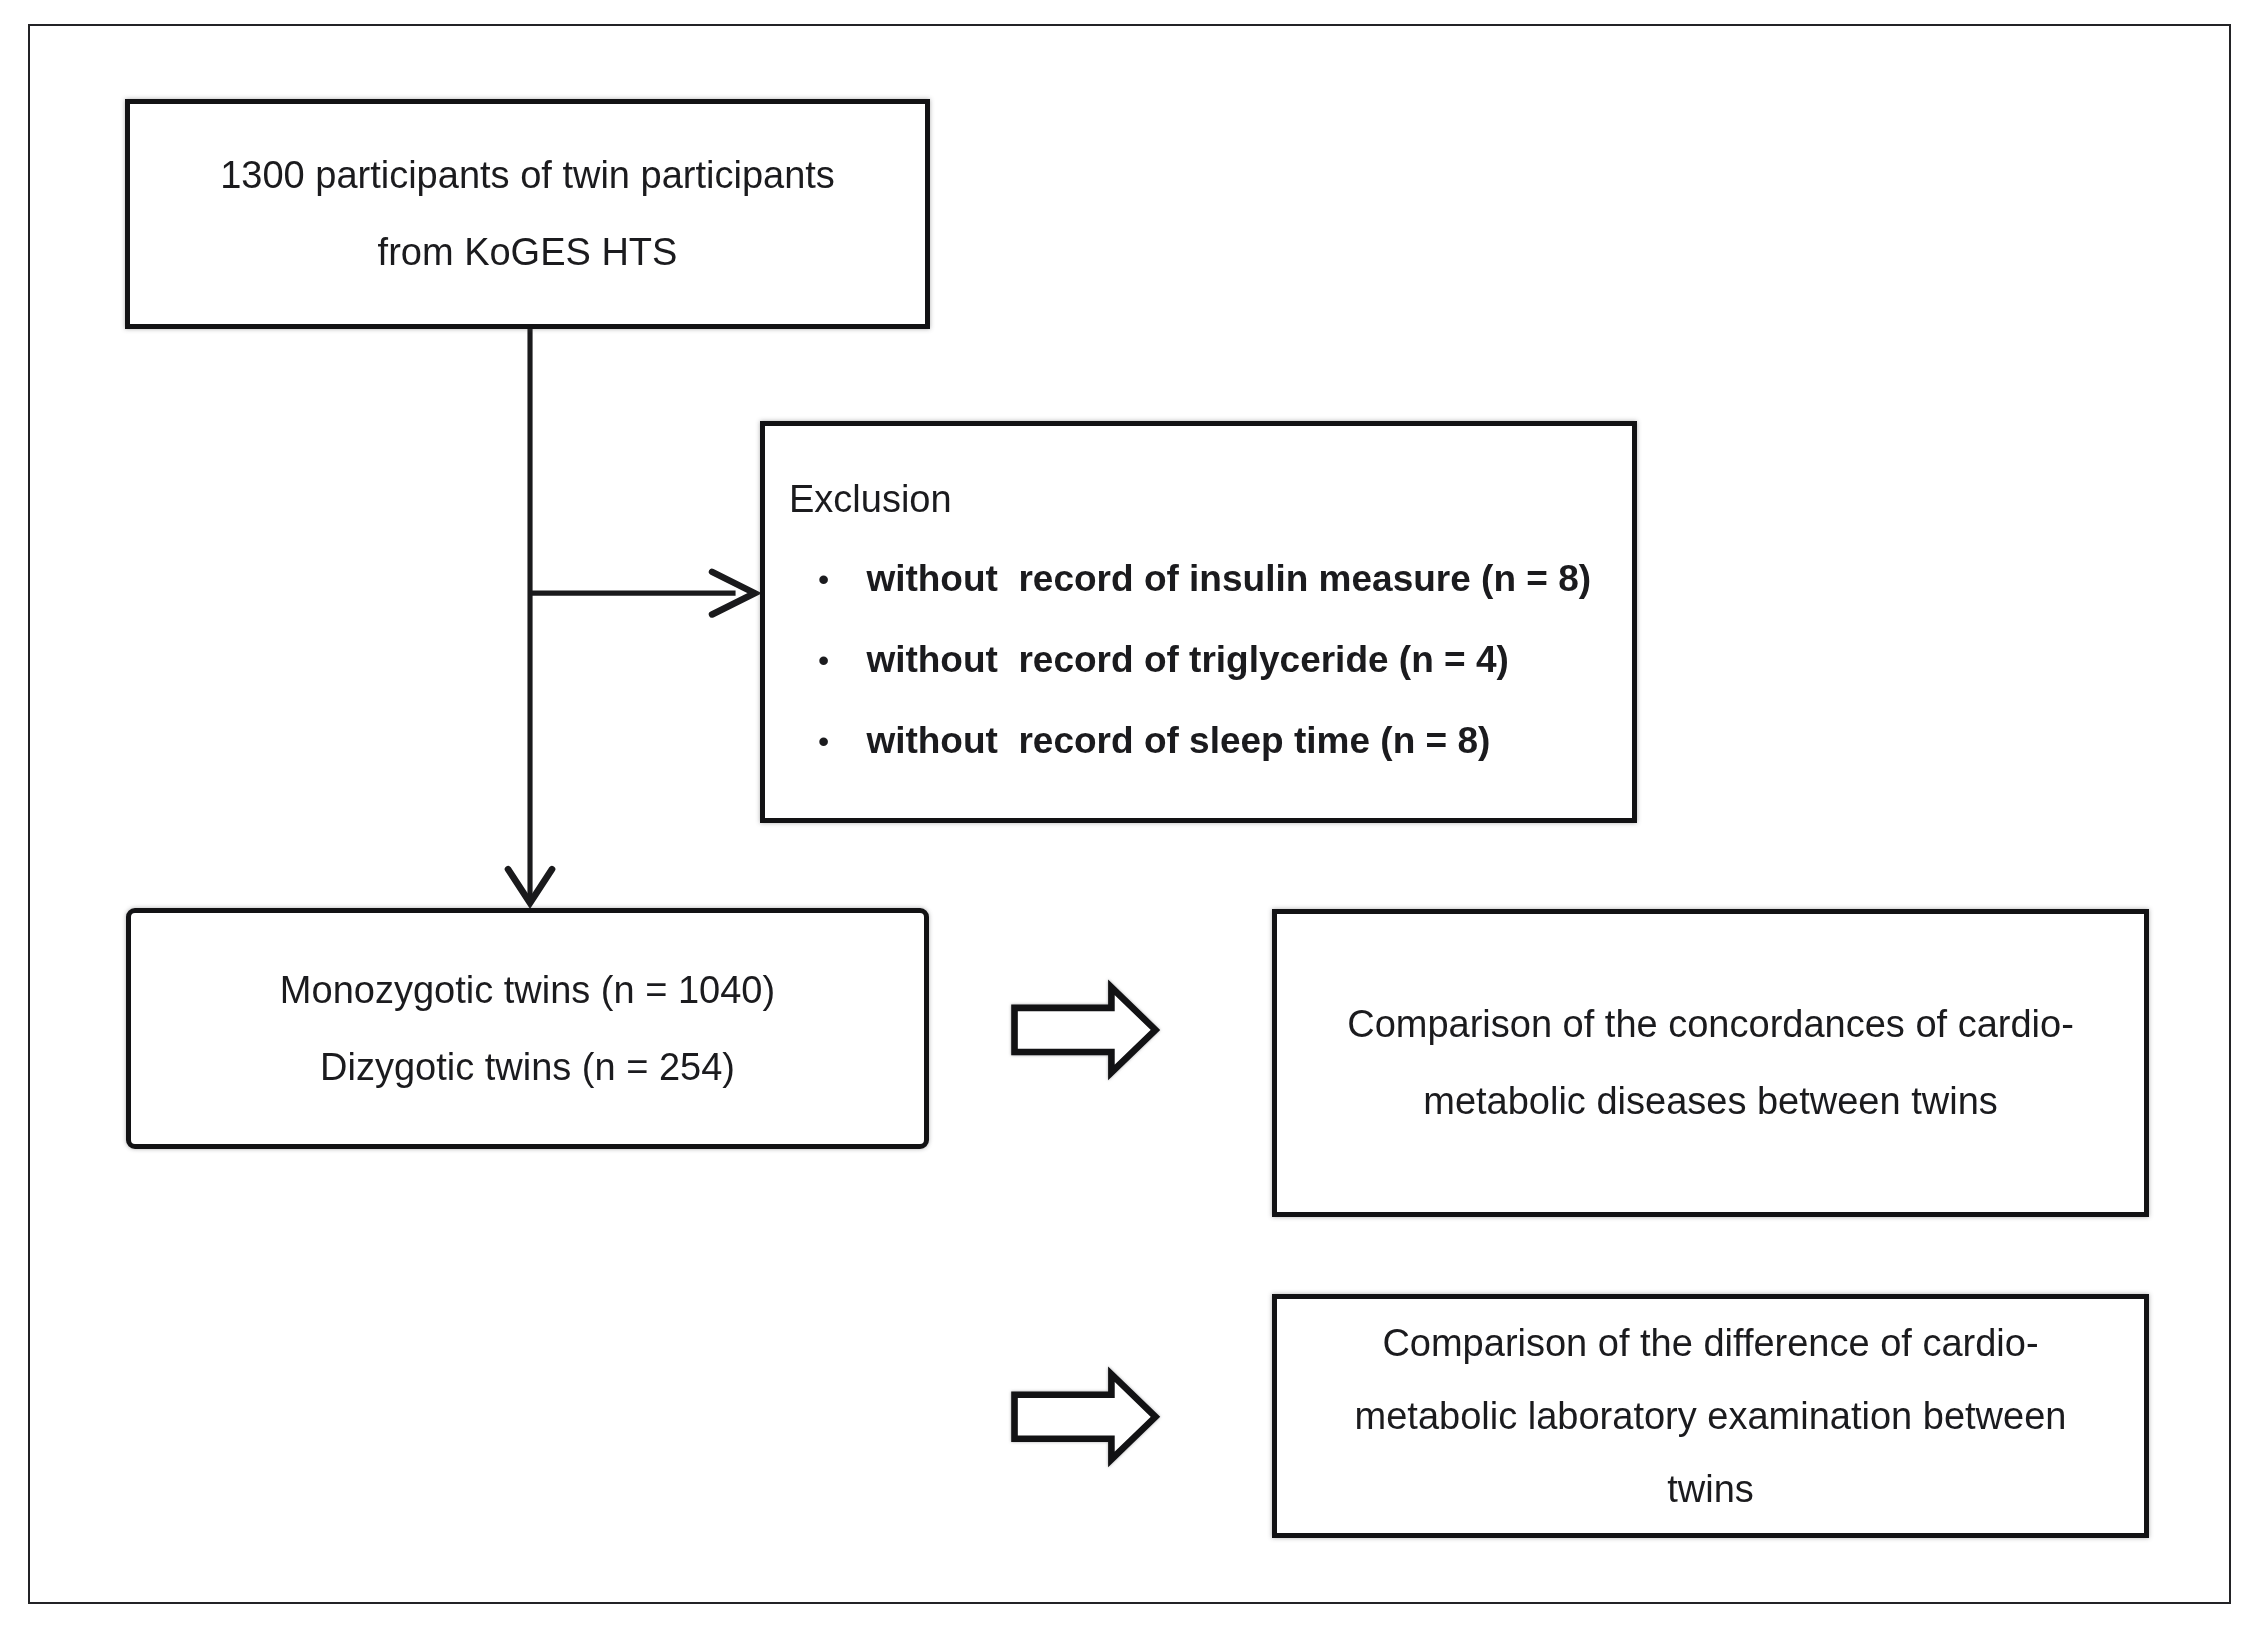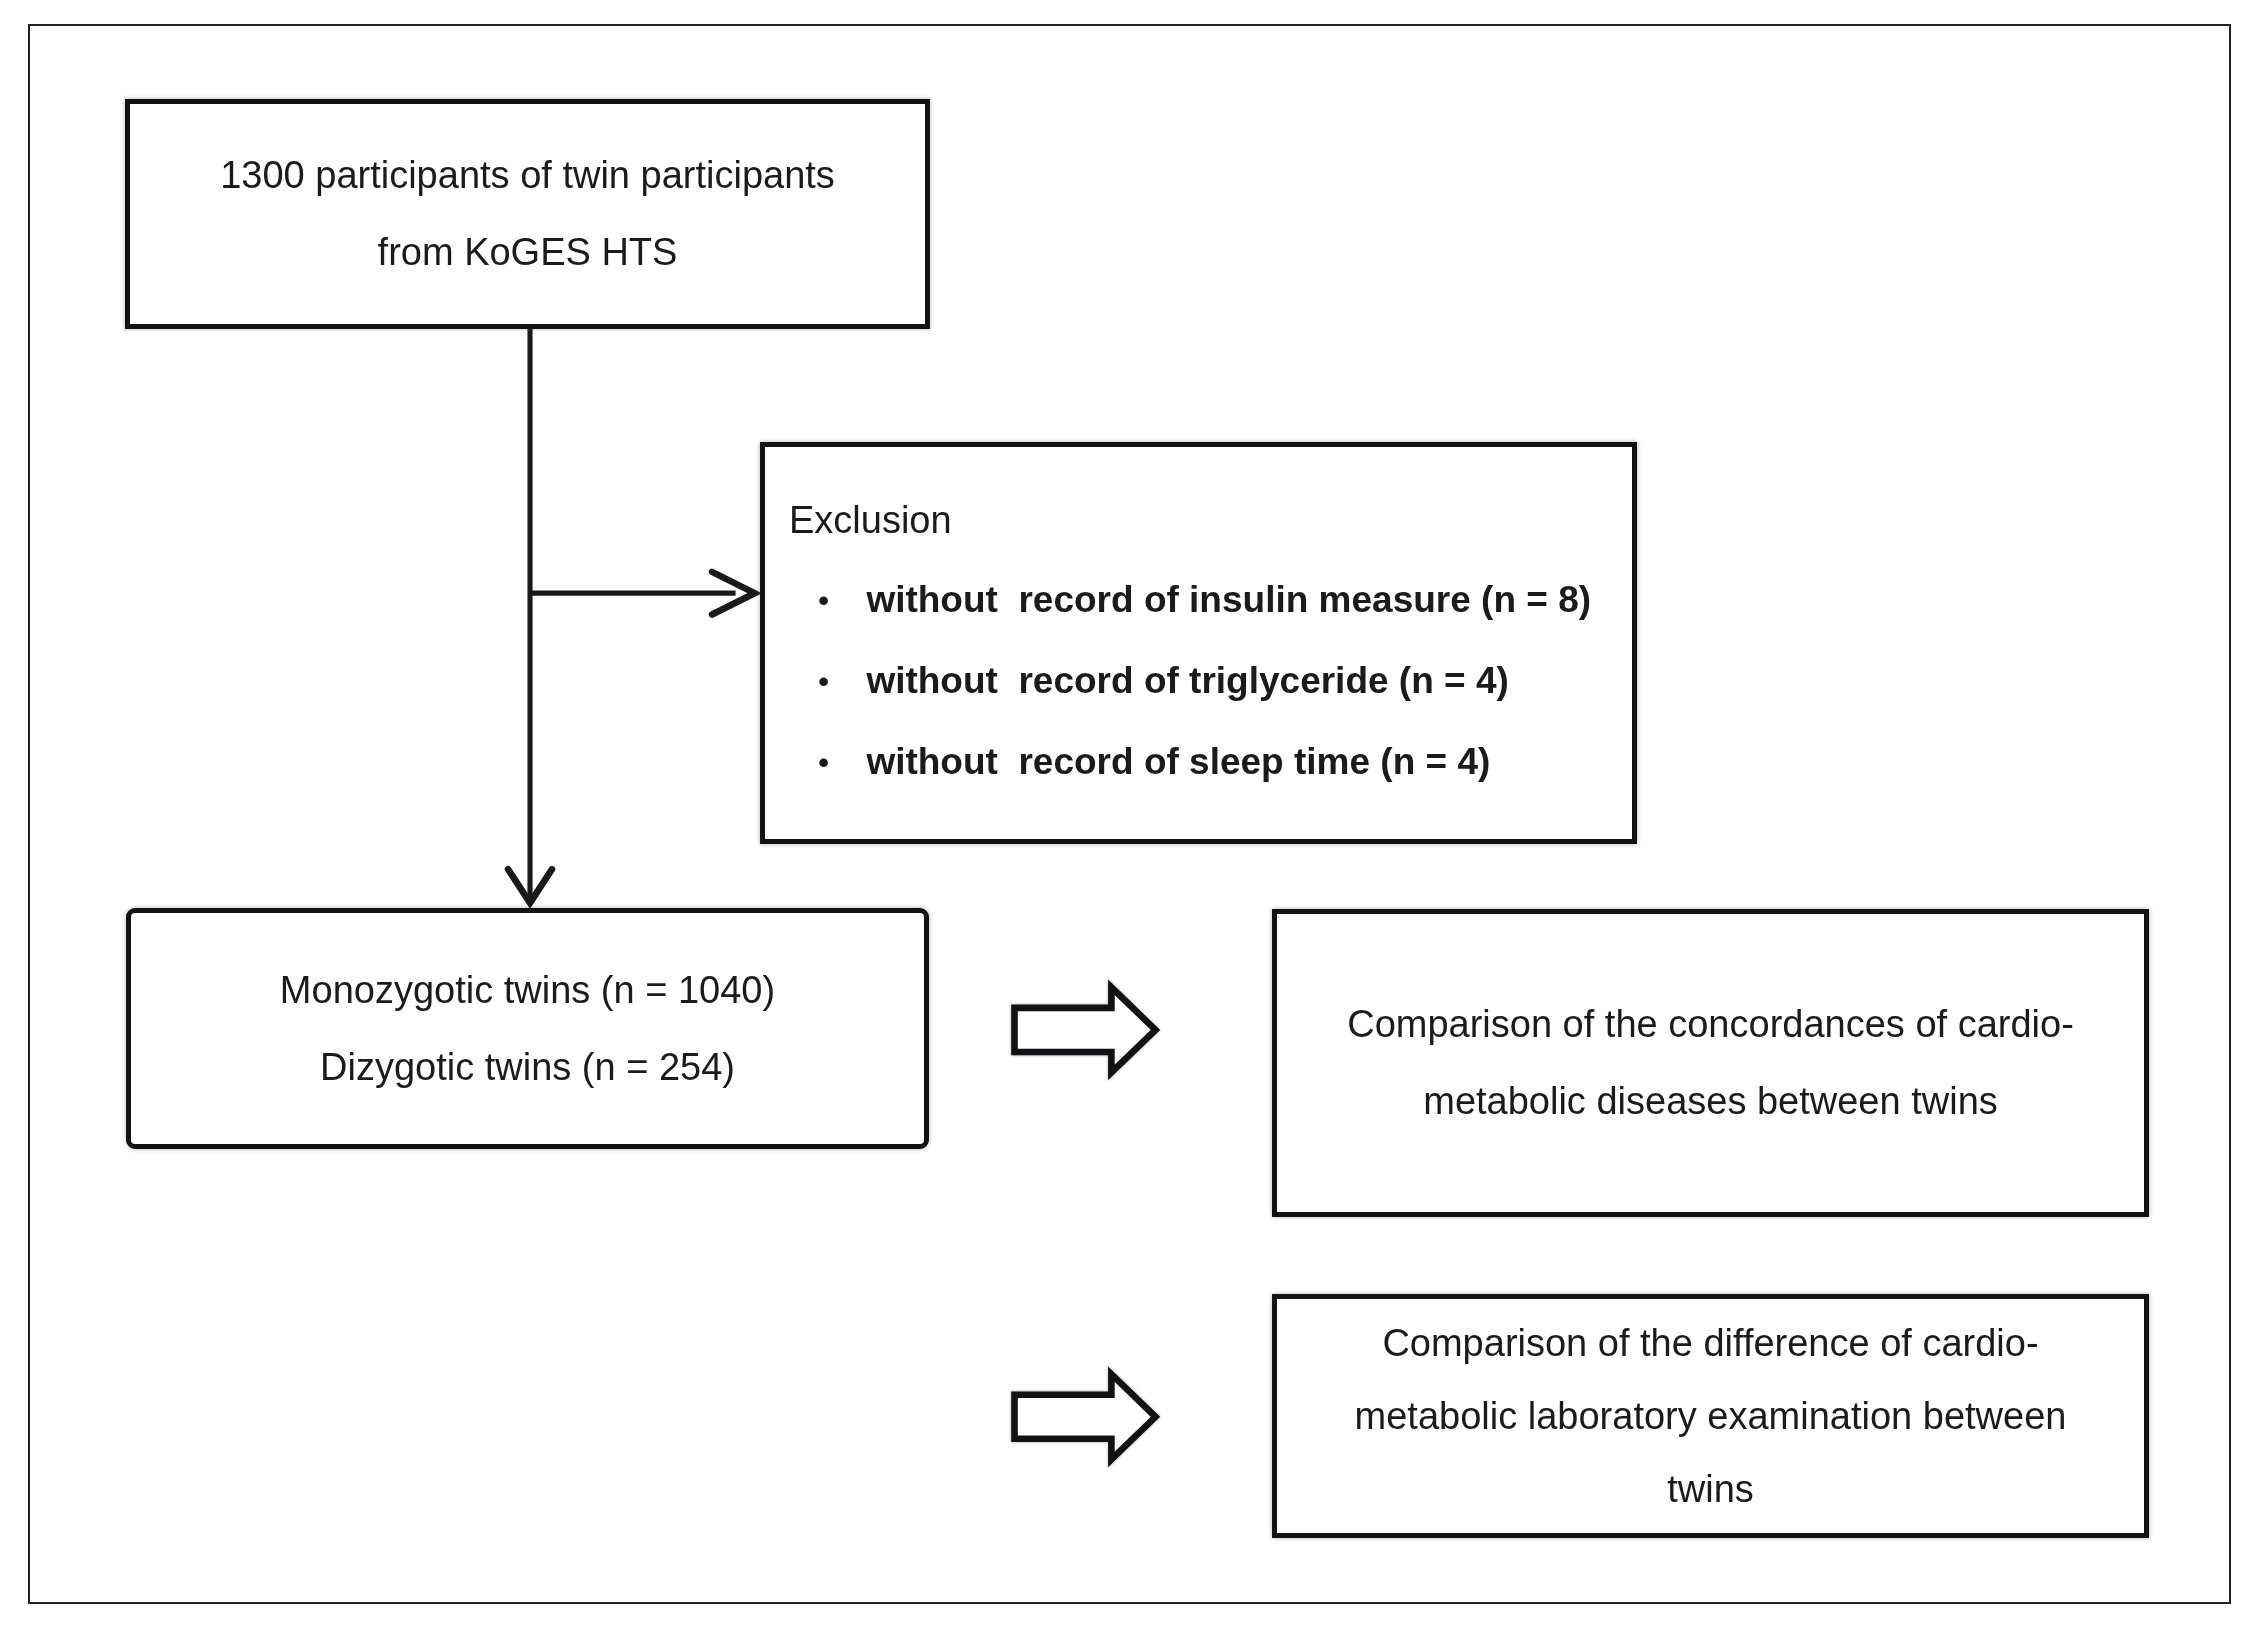--- a/index.html
+++ b/index.html
@@ -44,21 +44,21 @@
     line-height: 77px;
     white-space: pre-wrap;
   }
   .box-source   { left: 125px;  top: 99px;  width: 805px; height: 230px; }
   .box-cohort   { left: 126px;  top: 908px; width: 803px; height: 241px; border-radius: 9px; }
   .box-outcome1 { left: 1272px; top: 909px; width: 877px; height: 308px; }
   .box-outcome2 { left: 1272px; top: 1294px; width: 877px; height: 244px; }
   .box-outcome2 .line { line-height: 73px; }
   .box-exclusion {
     left: 760px;
-    top: 442px;
+    top: 421px;
     width: 877px;
     height: 402px;
     padding: 50px 14.7px 0 24px;
   }
   .excl-heading {
     font-size: 38px;
     line-height: 46px;
   }
   .bullet-item {
     display: flex;
@@ -132,21 +132,21 @@
     <div class="bullet-item">
       <span class="bullet">•</span>
       <span class="bullet-text">without  record of insulin measure (n = 8)</span>
     </div>
     <div class="bullet-item">
       <span class="bullet">•</span>
       <span class="bullet-text">without  record of triglyceride (n = 4)</span>
     </div>
     <div class="bullet-item">
       <span class="bullet">•</span>
-      <span class="bullet-text">without  record of sleep time (n = 4)</span>
+      <span class="bullet-text">without  record of sleep time (n = 8)</span>
     </div>
   </div>
 
   <div class="box box-cohort centered">
     <div class="line">Monozygotic twins (n = 1040)</div>
     <div class="line">Dizygotic twins (n = 254)</div>
   </div>
 
   <div class="box box-outcome1 centered">
     <div class="line">Comparison of the concordances of cardio-</div>

